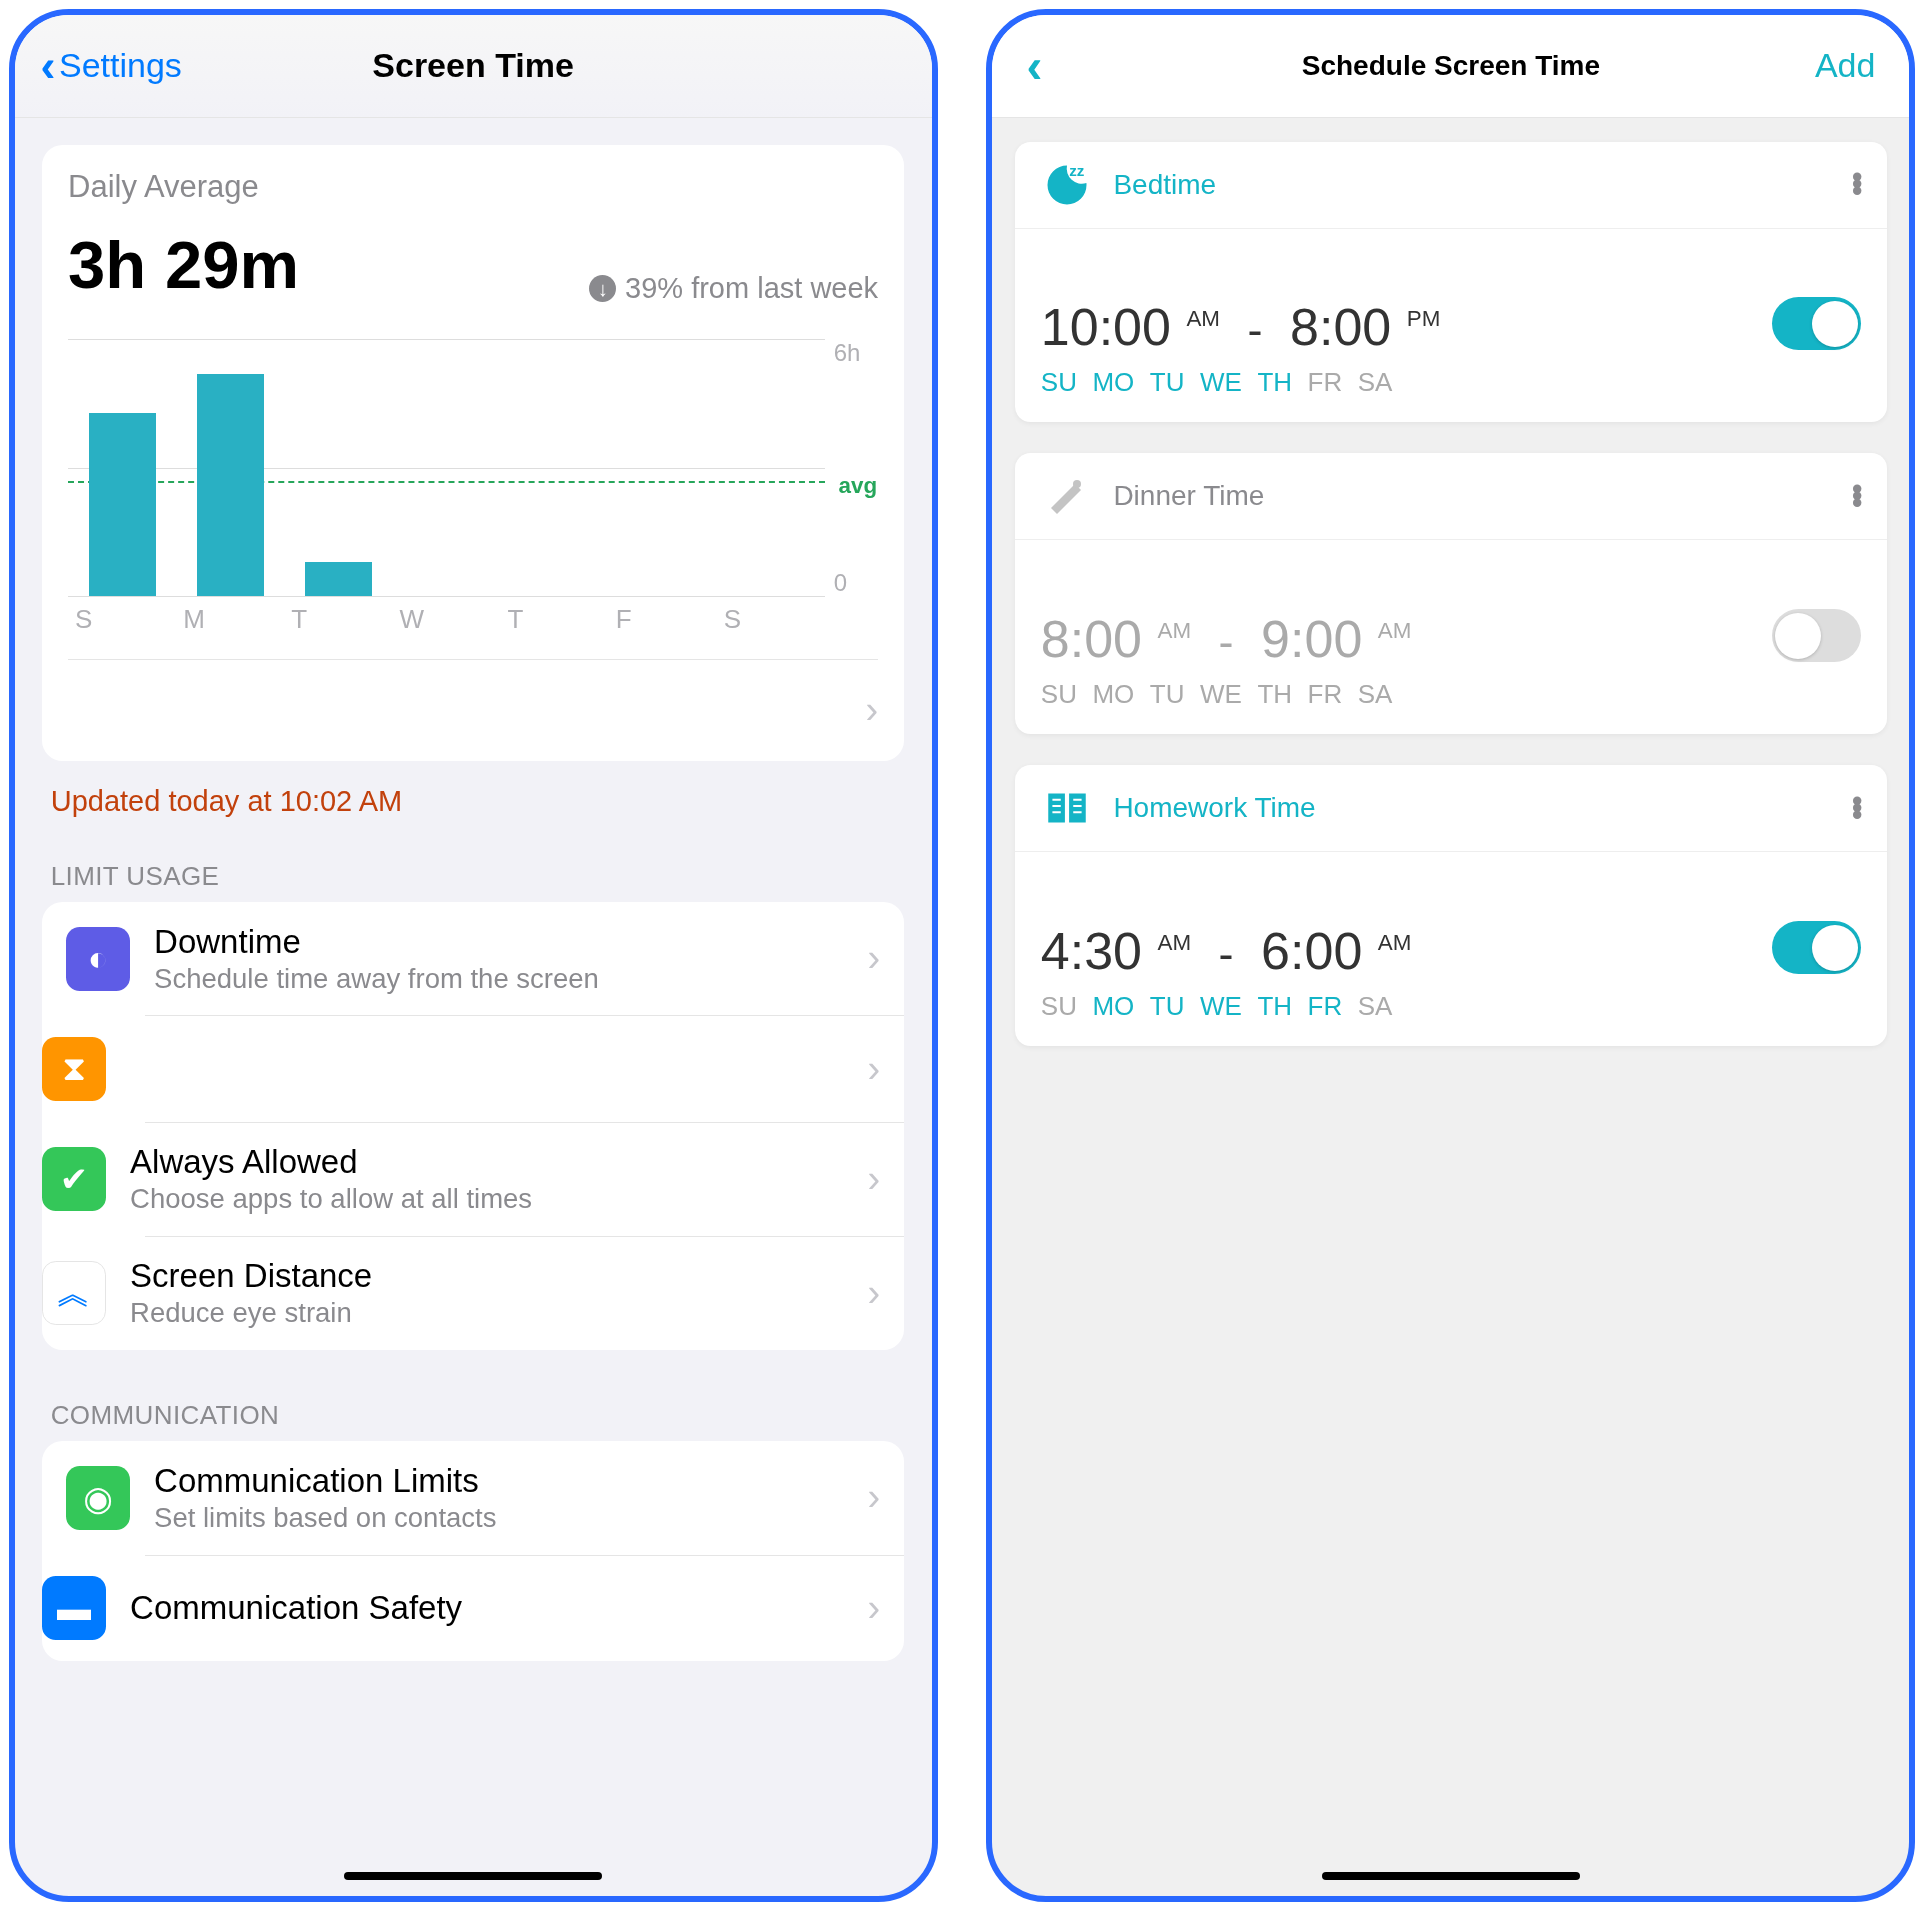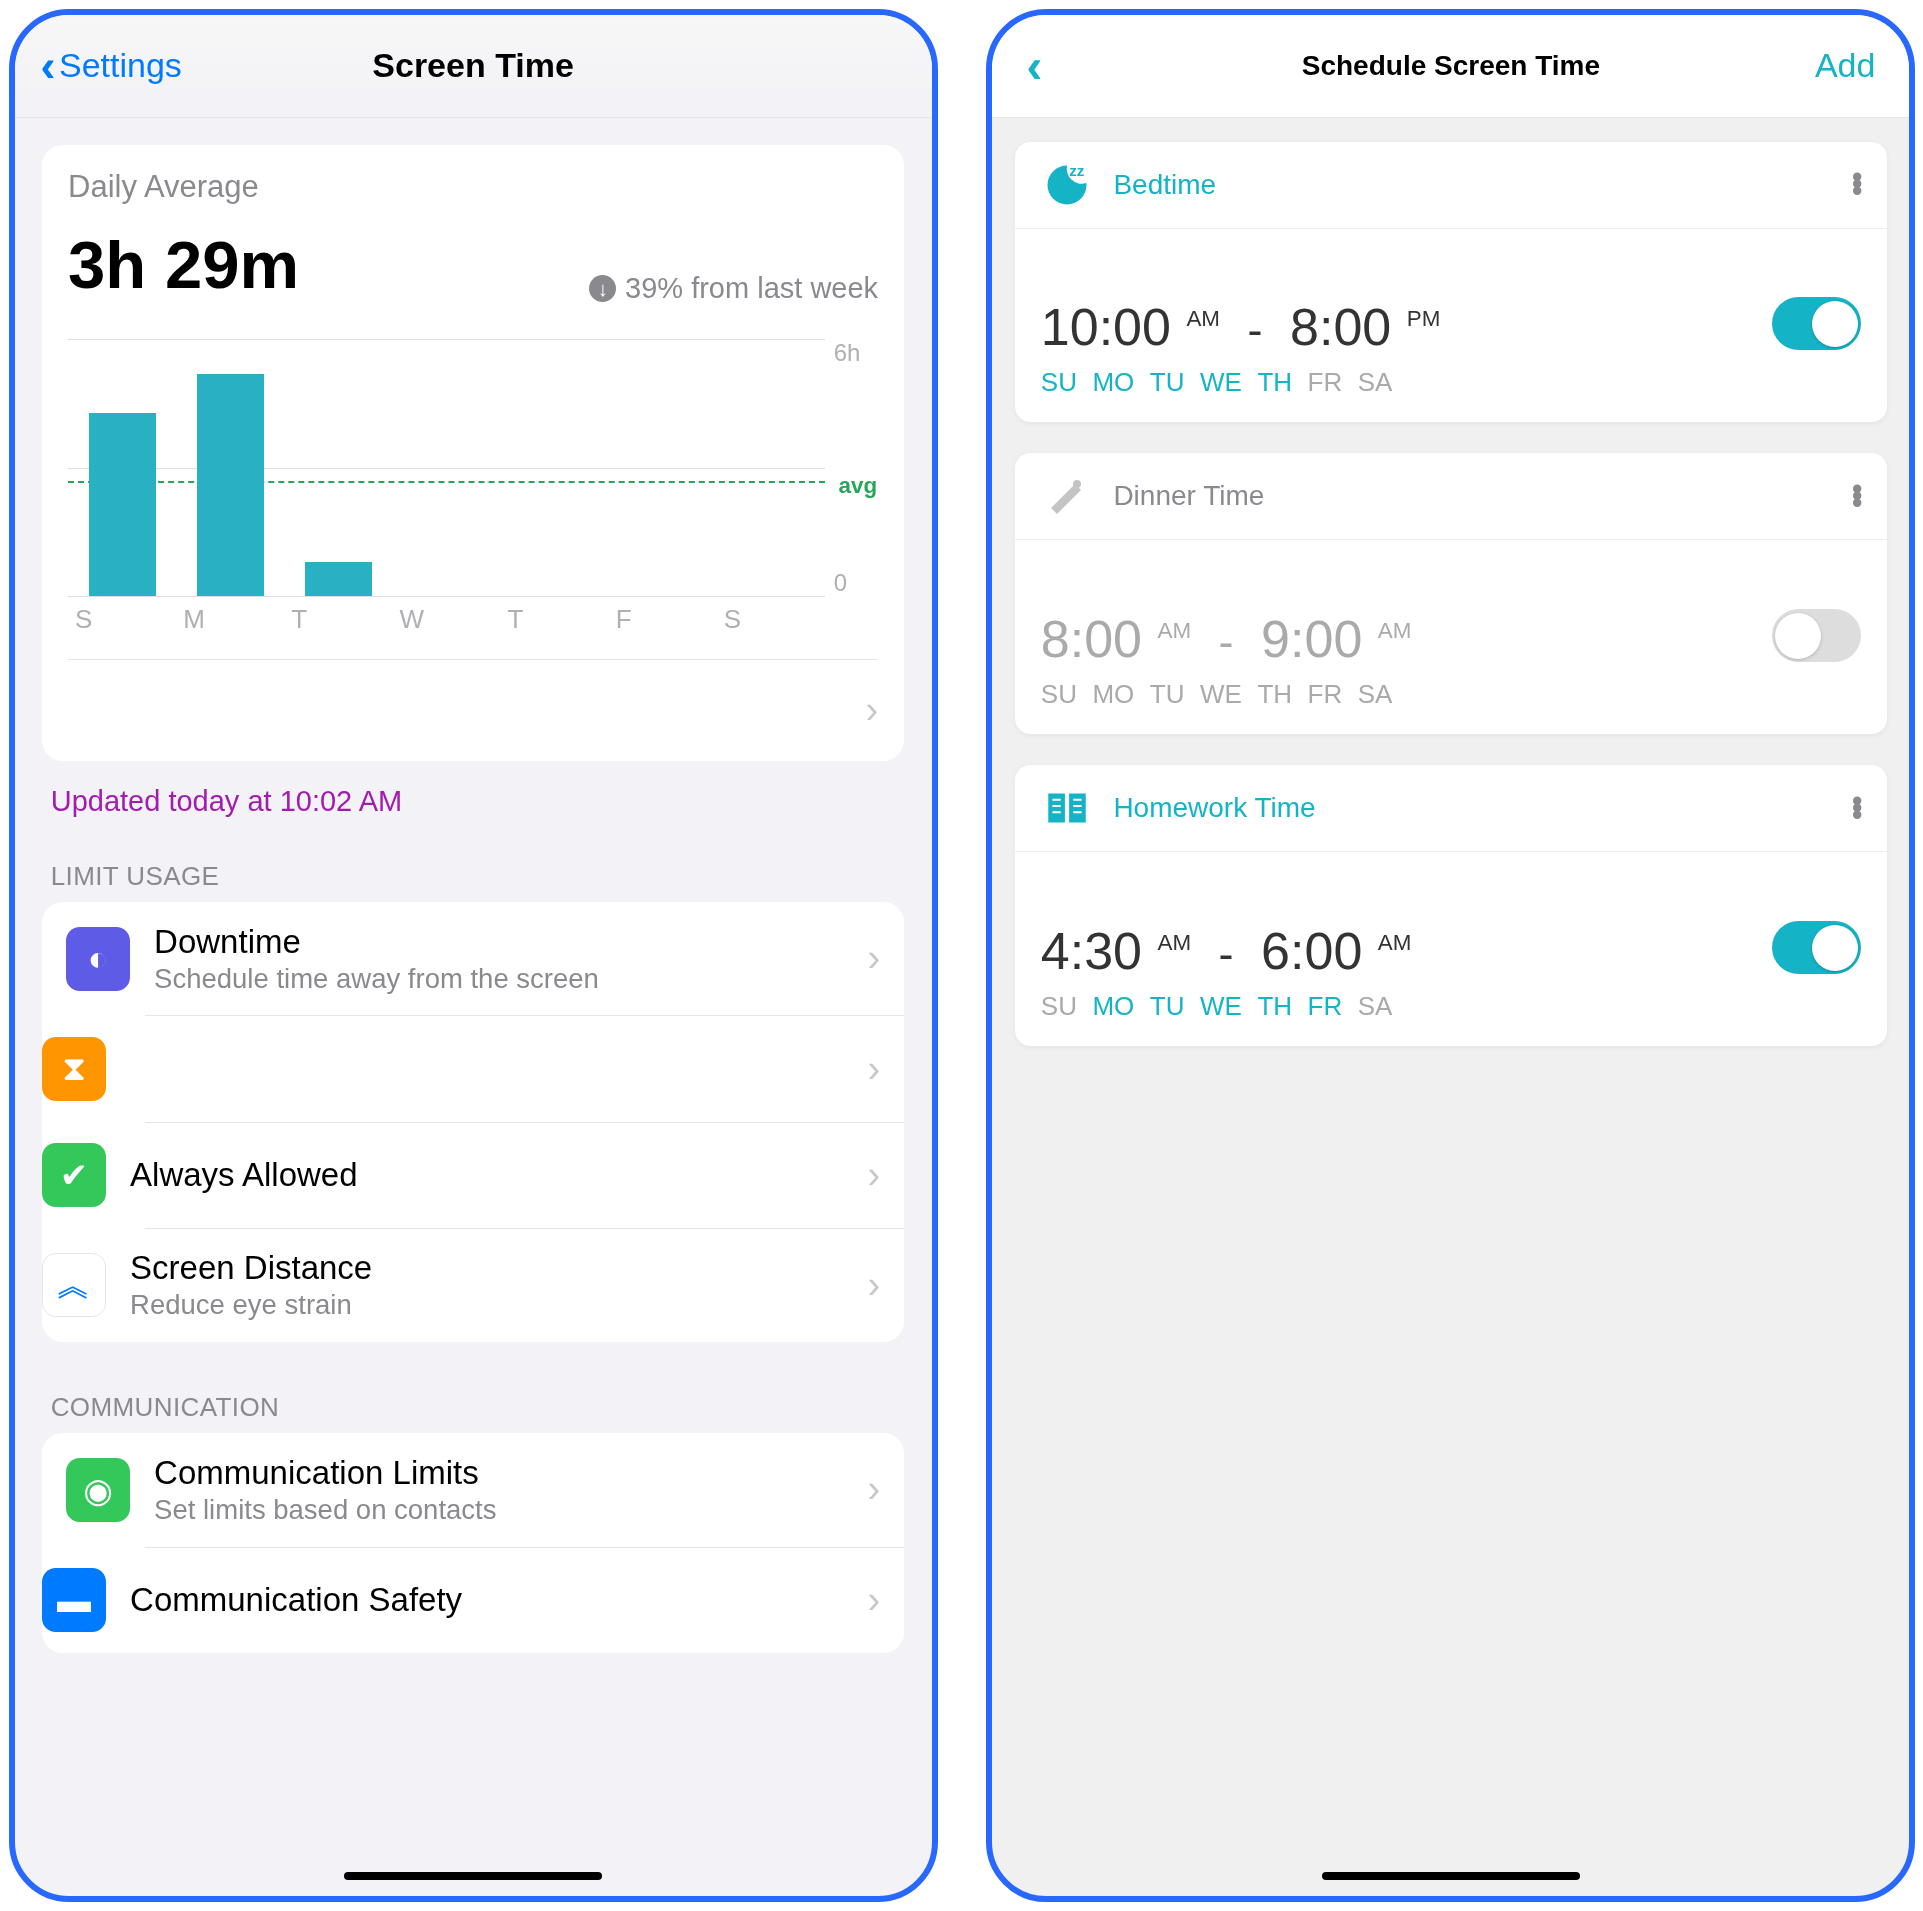--- a/index.html
+++ b/index.html
@@ -155,21 +155,21 @@
     padding: 26px 0;
     position: relative;
     min-height: 95px;
   }
   .row .chevron {
     color: #c7c7cc;
     font-size: 38px;
     margin-left: auto;
   }
   .row-title { font-size: 33px; font-weight: 400; color: #000; }
-  .updated-note { color: #a21caf; font-size: 29px; padding: 24px 8.6px; }
+  .updated-note { color: #c2410c; font-size: 29px; padding: 24px 8.6px; }
   .section-header { color: #8a8a8e; font-size: 26px; padding: 19px 8.6px 10.3px 8.6px; letter-spacing: 0.4px; }
   .list-row {
     display: flex;
     align-items: center;
     padding: 20.6px 24px;
     gap: 24px;
   }
   .list-row + .list-row { border-top: 0.9px solid #e5e5e5; margin-left: 103px; padding-left: 0; }
   .list-row + .list-row .icon-box { margin-left: -103px; }
   .icon-box {
@@ -321,20 +321,21 @@
           <span class="chevron" style="margin-left: auto; color: rgb(199, 199, 204); font-size: 38px;">›</span>
         </div>
         <div class="list-row">
           <div class="icon-box orange">⧗</div>
           <span class="chevron" style="margin-left: auto; color: rgb(199, 199, 204); font-size: 38px;">›</span>
         </div>
         <div class="list-row">
           <div class="icon-box green">✔</div>
           <div class="list-text" style="flex: 1 1 0%;">
             <div class="title">Always Allowed</div>
+            <div class="sub">Choose apps to allow at all times</div>
           </div>
           <span class="chevron" style="margin-left: auto; color: rgb(199, 199, 204); font-size: 38px;">›</span>
         </div>
         <div class="list-row">
           <div class="icon-box white">︽</div>
           <div class="list-text" style="flex: 1 1 0%;">
             <div class="title">Screen Distance</div>
             <div class="sub">Reduce eye strain</div>
           </div>
           <span class="chevron" style="margin-left: auto; color: rgb(199, 199, 204); font-size: 38px;">›</span>

